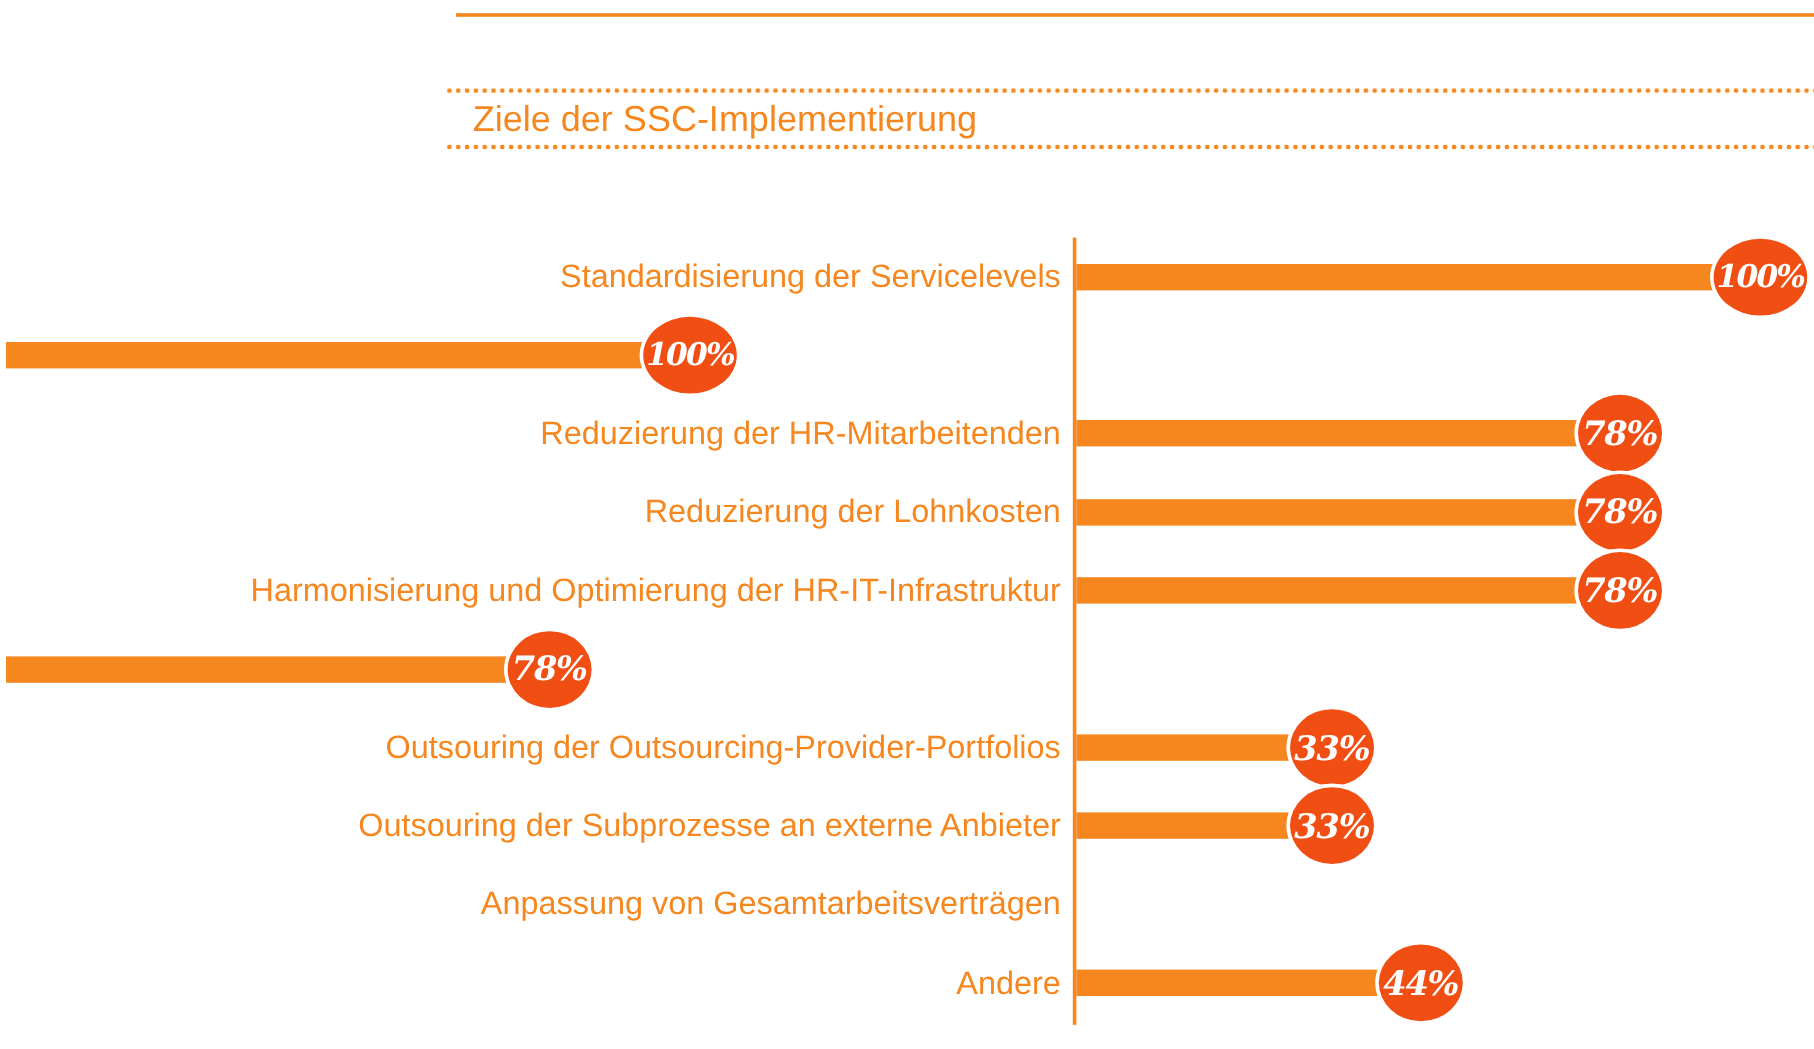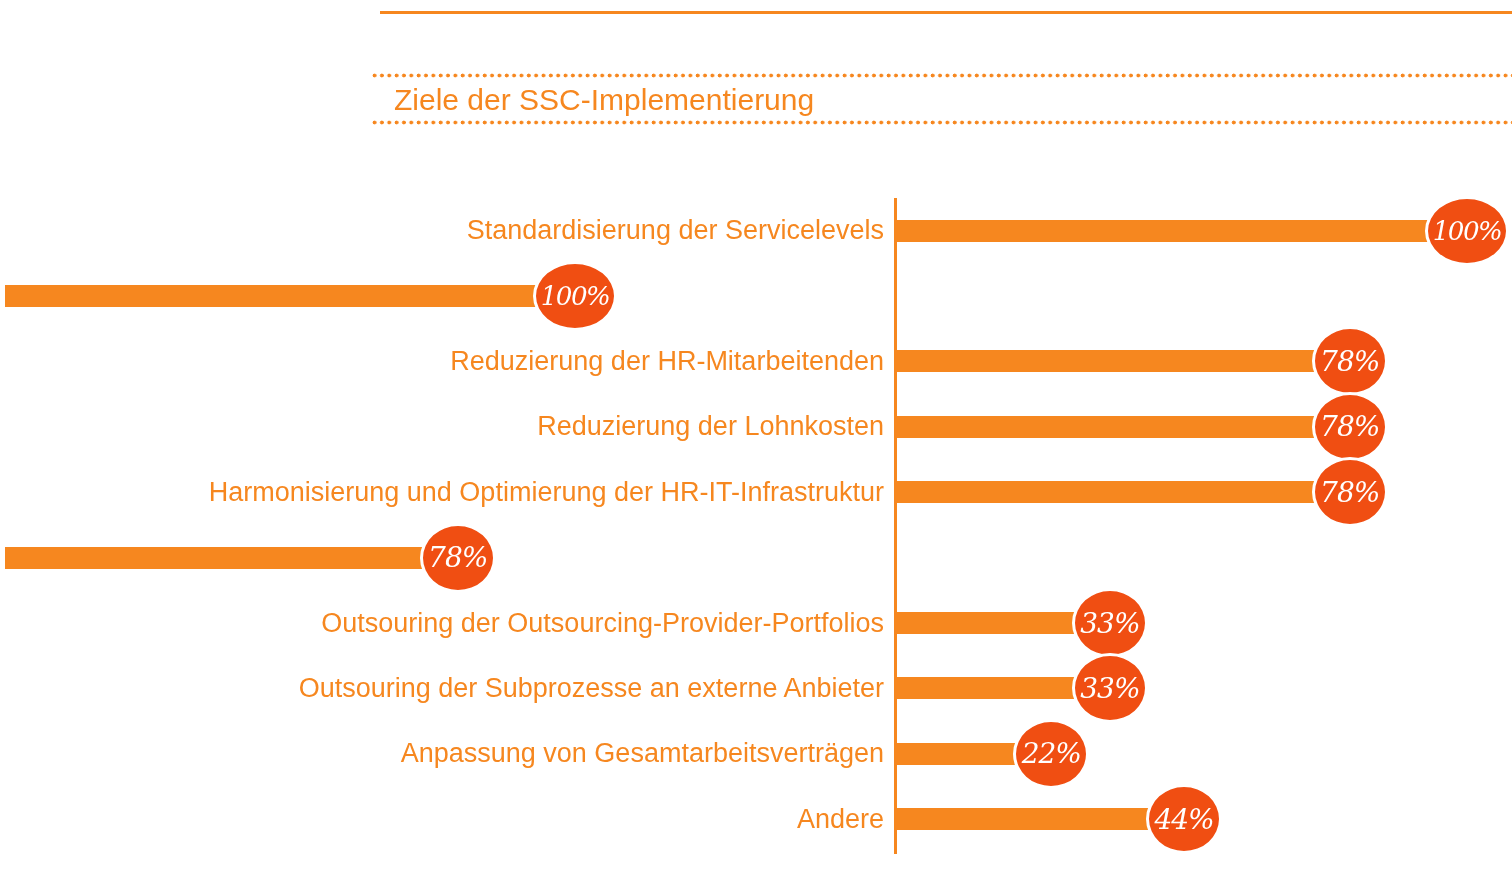--- a/index.html
+++ b/index.html
@@ -73,21 +73,21 @@
     transform:translateY(-50%);
     width:76px;height:70px;
     box-sizing:border-box;
     border:3px solid #FFFFFF;
     border-radius:50%;
     background:var(--badge);
     color:var(--badge-text);
     display:flex;align-items:center;justify-content:center;
     font-family:"DejaVu Serif",serif;
     font-style:italic;
-    font-weight:normal;
+    font-weight:bold;
     font-size:28px;
     letter-spacing:-1px;
   }
   .badge.wide{
     width:84px;
     font-size:26px;
     letter-spacing:-1.5px;
   }
 </style>
 </head>
@@ -150,24 +150,20 @@
       </div>
       <div class="row">
         <div class="row-label">Outsouring der Subprozesse an externe Anbieter</div>
         <div class="bar-area">
           <div class="bar" style="width: 212.89px;"></div>
           <div class="badge" style="left: 174.89px;">33%</div>
         </div>
       </div>
       <div class="row">
         <div class="row-label">Anpassung von Gesamtarbeitsverträgen</div>
-        <div class="bar-area">
-          <div class="bar" style="width: 154.26px;"></div>
-          <div class="badge" style="left: 116.26px;">22%</div>
-        </div>
       </div>
       <div class="row">
         <div class="row-label">Andere</div>
         <div class="bar-area">
           <div class="bar" style="width: 271.52px;"></div>
           <div class="badge" style="left: 249px;">44%</div>
         </div>
       </div>
     </div>
 </div>

